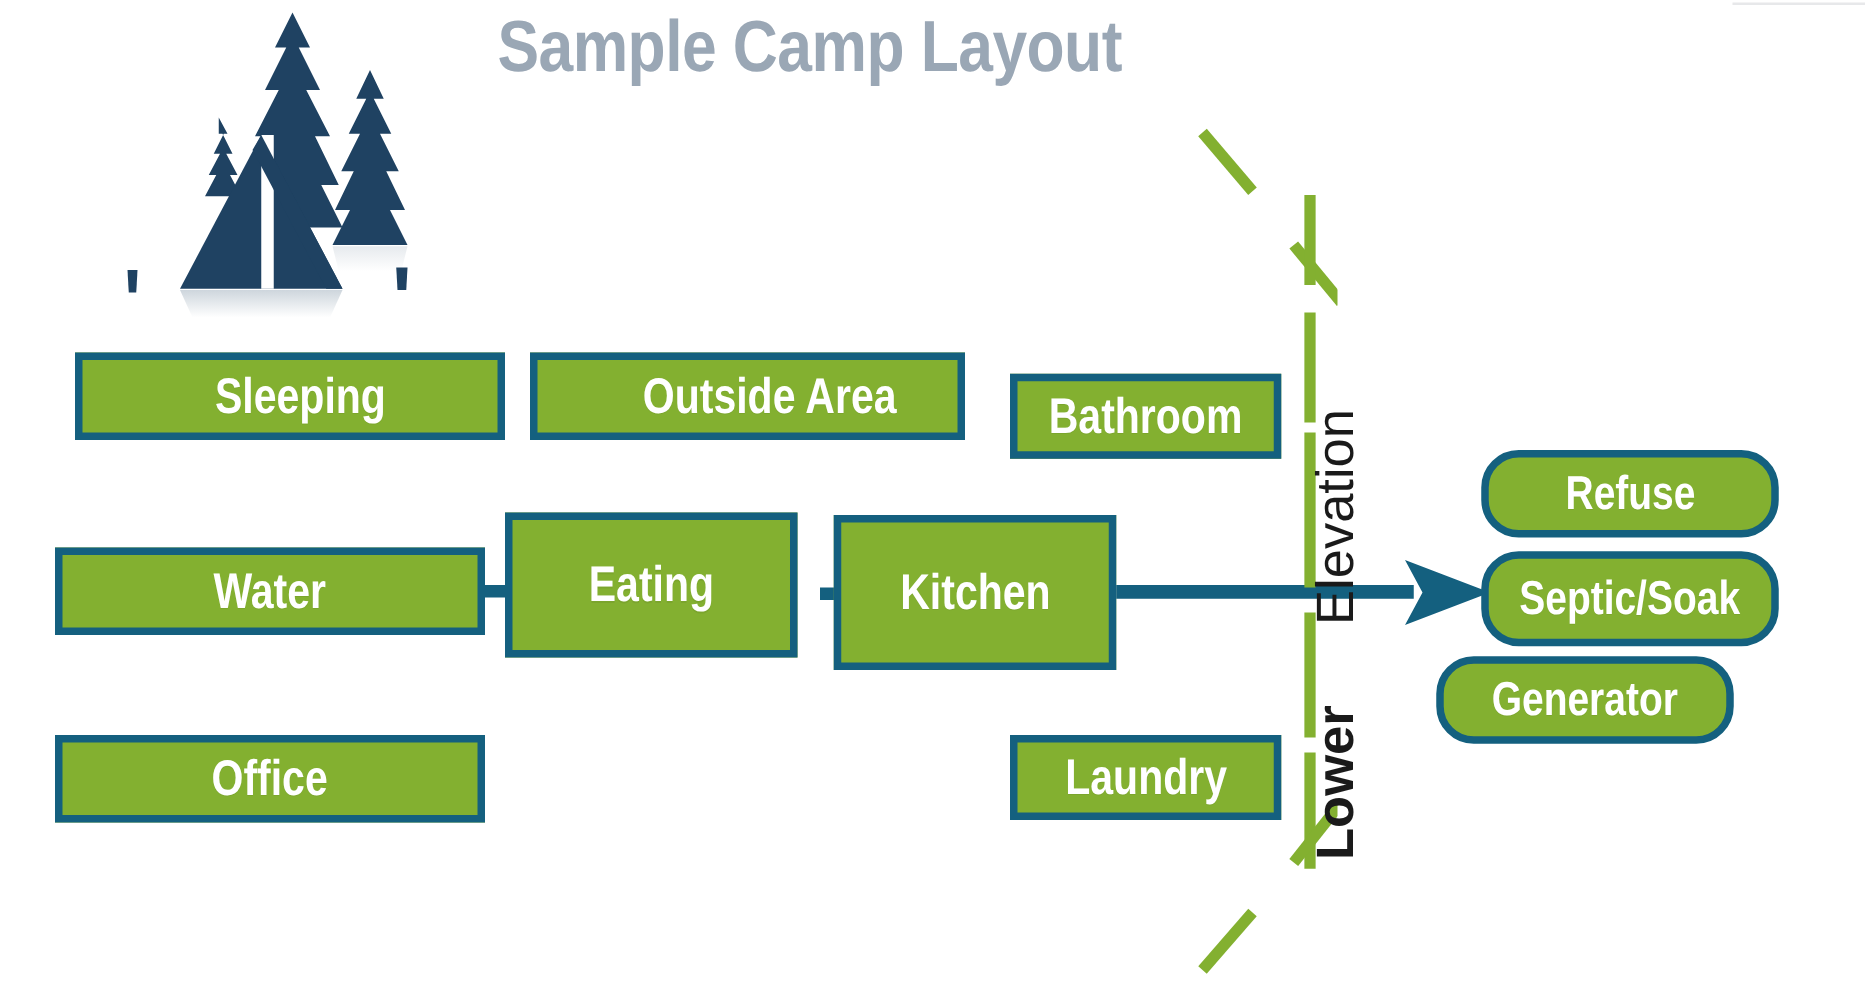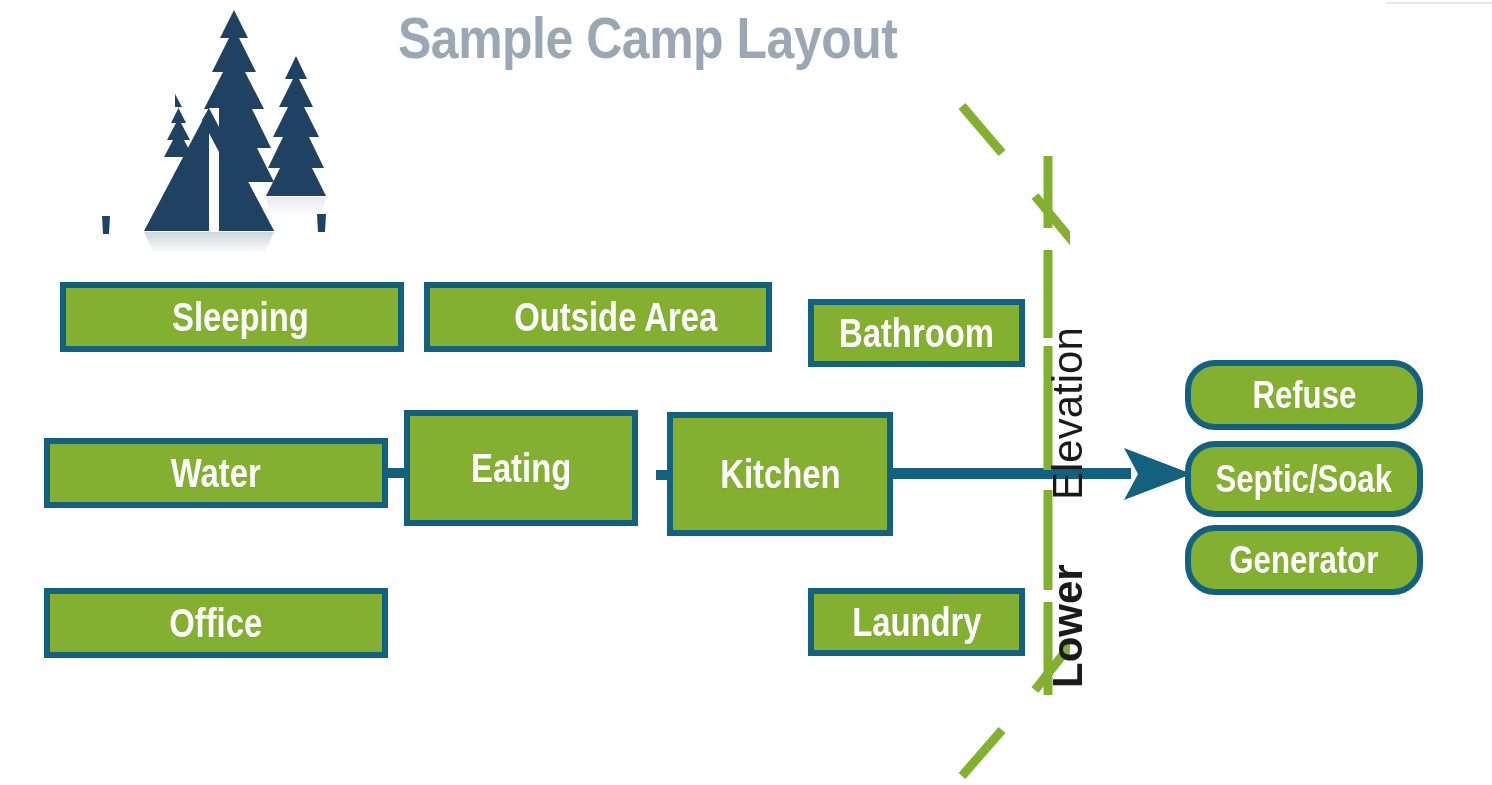--- a/index.html
+++ b/index.html
@@ -196,21 +196,21 @@
   </div>
 
   <div class="box stack" style="left:1185px;top:360px;width:238px;height:70px;">
     <span>Refuse</span>
   </div>
 
   <div class="box stack" style="left:1185px;top:441px;width:238px;height:76px;">
     <span>Septic/Soak</span>
   </div>
 
-  <div class="box stack" style="left:1185px;top:525px;width:238px;height:70px;">
+  <div class="box stack" style="left:1149px;top:525px;width:238px;height:70px;">
     <span>Generator</span>
   </div>
 
   <div class="divider">
     <svg width="140" height="700" viewBox="0 0 140 700" xmlns="http://www.w3.org/2000/svg">
       <g stroke="#83b030" stroke-width="9" fill="none" stroke-linecap="butt">
 
         <line x1="32" y1="16" x2="72" y2="63"></line>
 
         <line x1="105" y1="106" x2="143" y2="152"></line>

